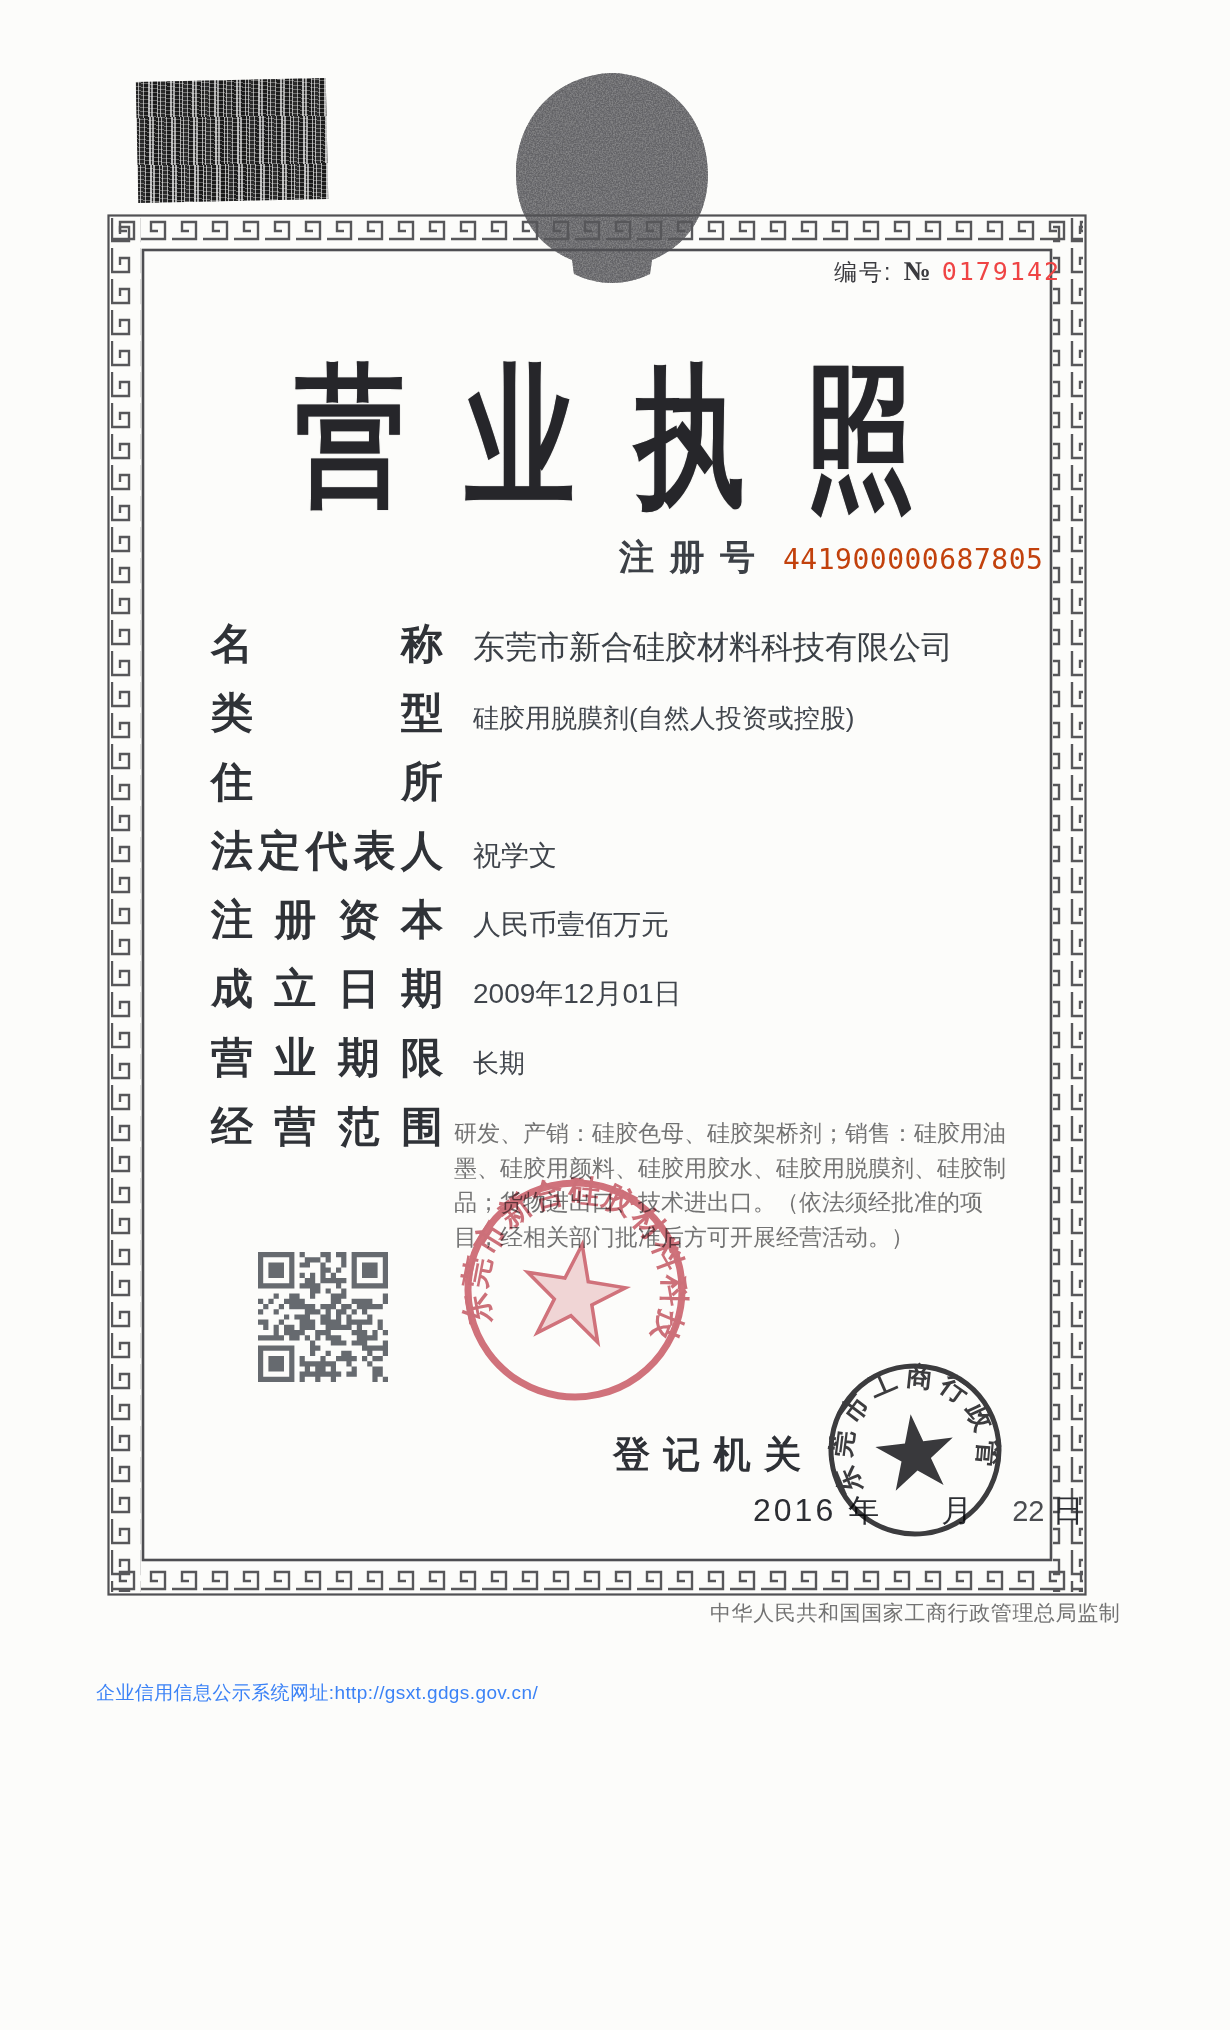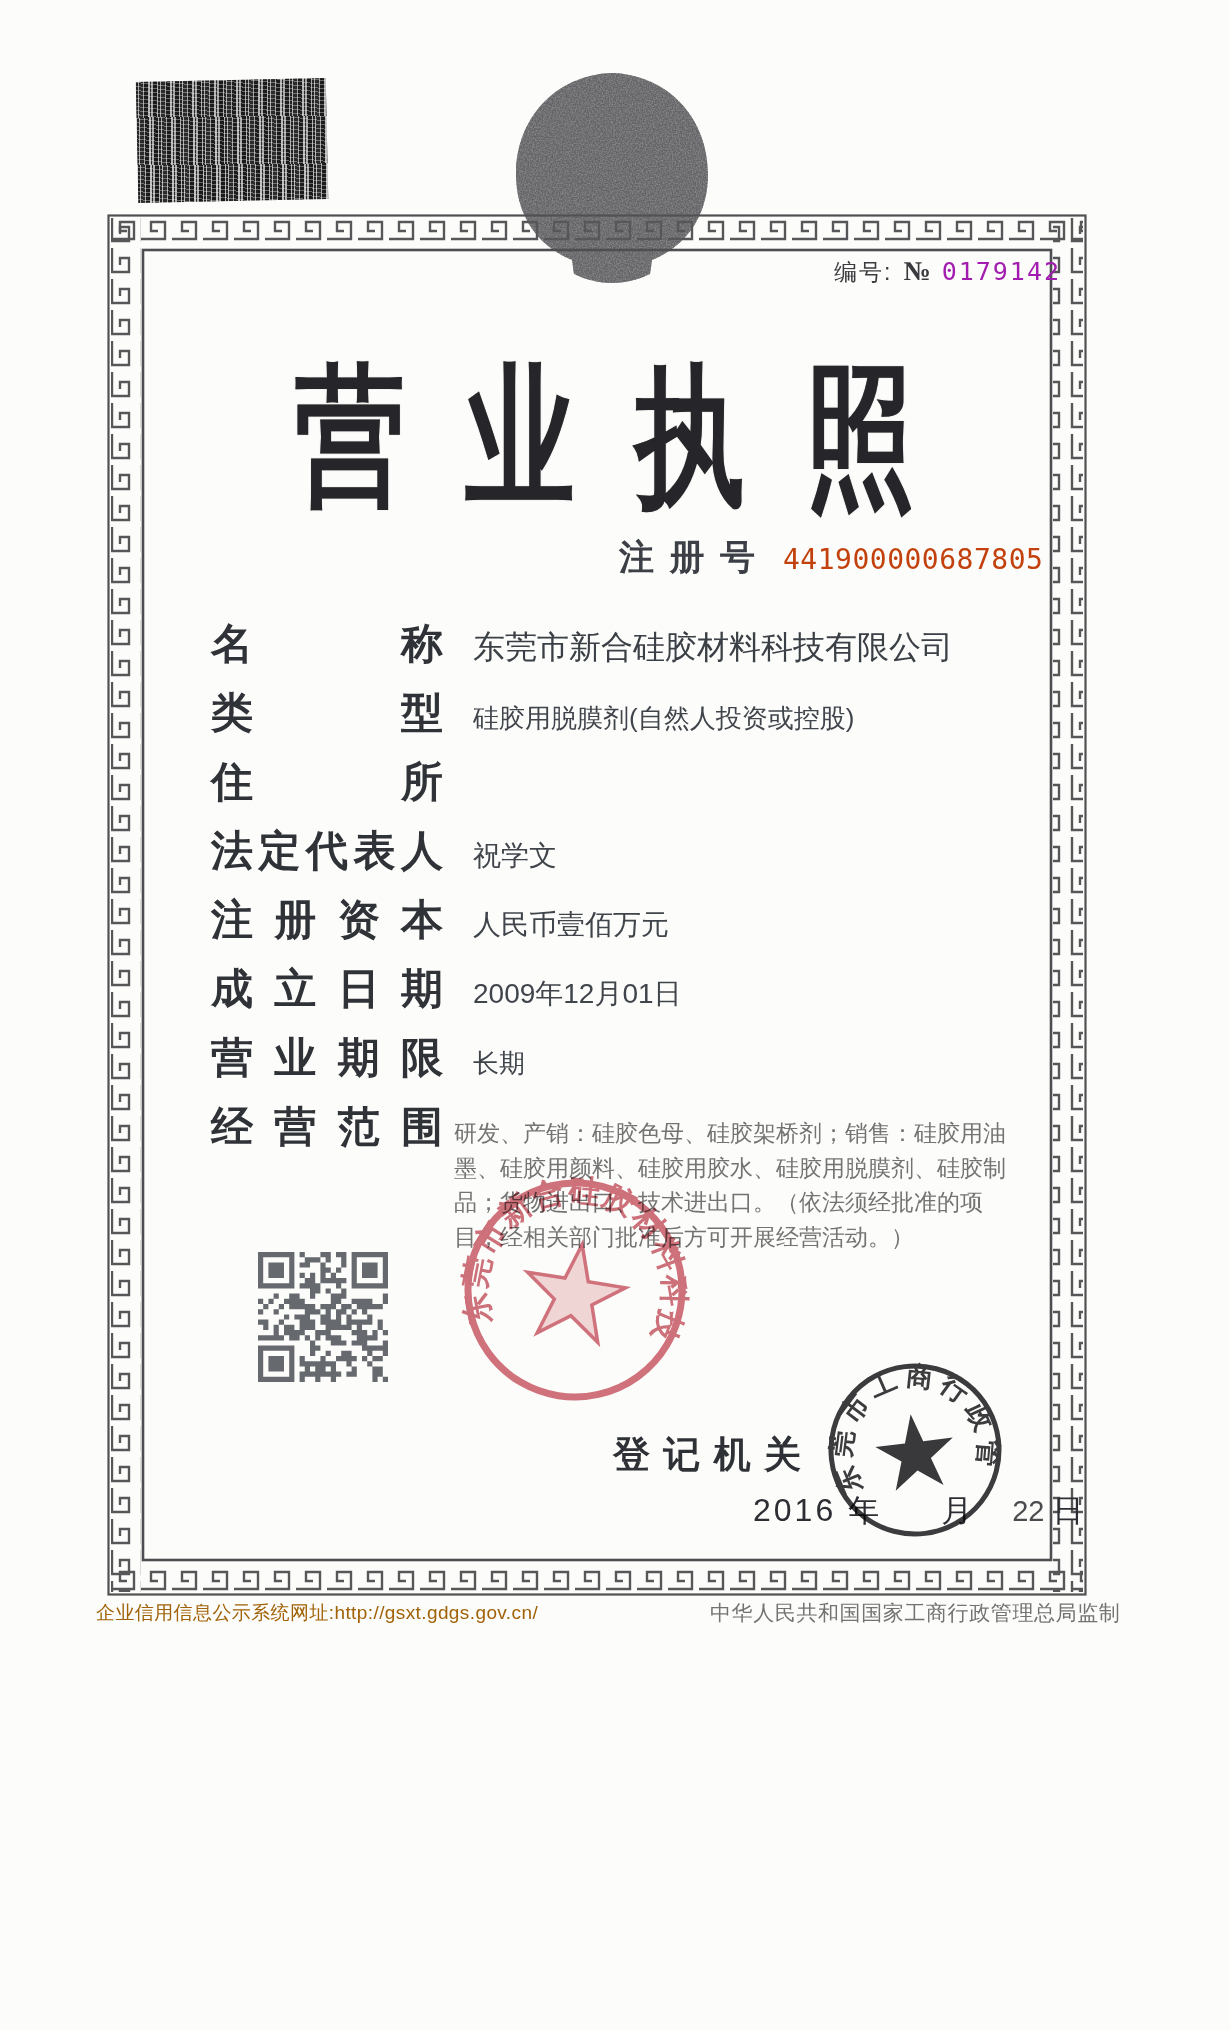--- a/index.html
+++ b/index.html
@@ -22,21 +22,21 @@
   
   .emblem{position:absolute;left:498px;top:66px;width:228px;height:228px;opacity:.94;}
 
   
   .cert{position:absolute;left:107px;top:214px;width:980px;height:1382px;border-radius:6px;}
   .border-svg{position:absolute;left:0;top:0;width:980px;height:1382px;}
 
   .serial{position:absolute;top:42px;right:26px;display:flex;align-items:baseline;gap:11px;color:#3b3b3f;}
   .s-label{font-size:23px;letter-spacing:2px;}
   .s-no{font-family:"Liberation Serif",serif;font-weight:700;font-size:27px;}
-  .s-digits{font-family:"DejaVu Sans Mono",monospace;font-size:25px;letter-spacing:2px;color:#a21caf;}
+  .s-digits{font-family:"DejaVu Sans Mono",monospace;font-size:25px;letter-spacing:2px;color:#ef4444;}
 
   .title{position:absolute;top:140px;left:0;width:100%;box-sizing:border-box;padding-left:16px;
          display:flex;justify-content:center;gap:18px;
          font-size:152px;line-height:1.08;font-weight:700;color:#26262a;
          text-shadow:0 0 1px rgba(45,45,48,.55);}
   .title span{display:inline-block;transform:scaleX(.72);}
 
   .regline{position:absolute;top:320px;left:512px;display:flex;align-items:baseline;}
   .r-label{width:136px;display:flex;justify-content:space-between;font-size:35px;font-weight:600;color:#3c4046;}
   .r-number{margin-left:28px;font-family:"DejaVu Sans Mono",monospace;font-size:28px;letter-spacing:.5px;color:#c2410c;}
@@ -64,21 +64,21 @@
             font-size:31px;color:#2c2e33;}
   .d-year{font-size:32px;letter-spacing:3px;}
   .d-yu{margin-left:12px;}
   .d-mu{margin-left:62px;}
   .d-day{margin-left:40px;opacity:.85;font-size:29px;}
   .d-du{margin-left:8px;}
 
   .black-stamp{position:absolute;left:716px;top:1144px;width:184px;height:184px;
                transform:rotate(-7deg);opacity:.9;mix-blend-mode:multiply;}
 
-  .footer-left{position:absolute;left:96px;top:1600px;font-size:19px;letter-spacing:.4px;color:#a16207;text-align:center;}
+  .footer-left{position:absolute;left:96px;top:1680px;font-size:19px;letter-spacing:.4px;color:#3b82f6;text-align:center;}
   .footer-right{position:absolute;left:710px;top:1599px;font-size:21px;letter-spacing:.6px;color:#737373;}
 </style>
 </head>
 <body>
 
 <div class="page">
 
   <div class="barcode"></div>
 
   <svg class="emblem" viewBox="0 0 228 228" aria-hidden="true">

